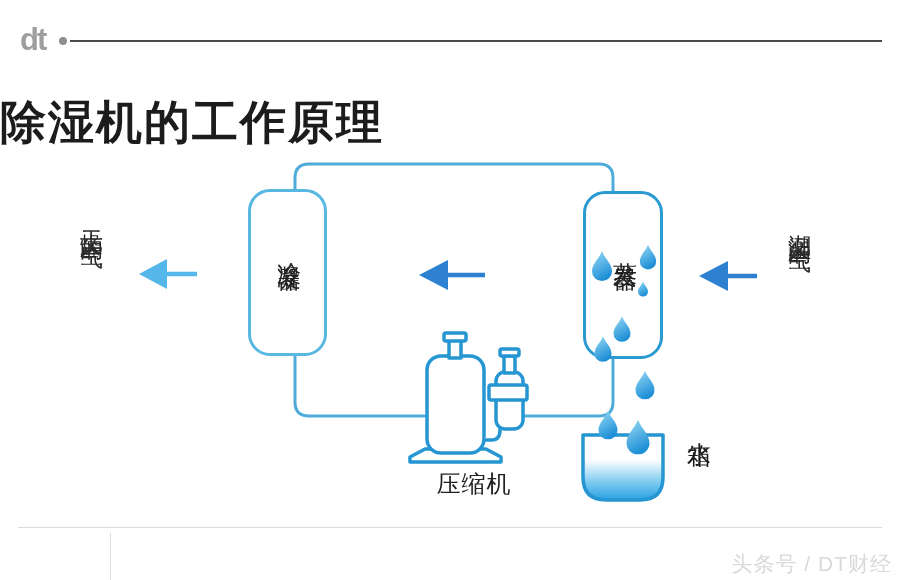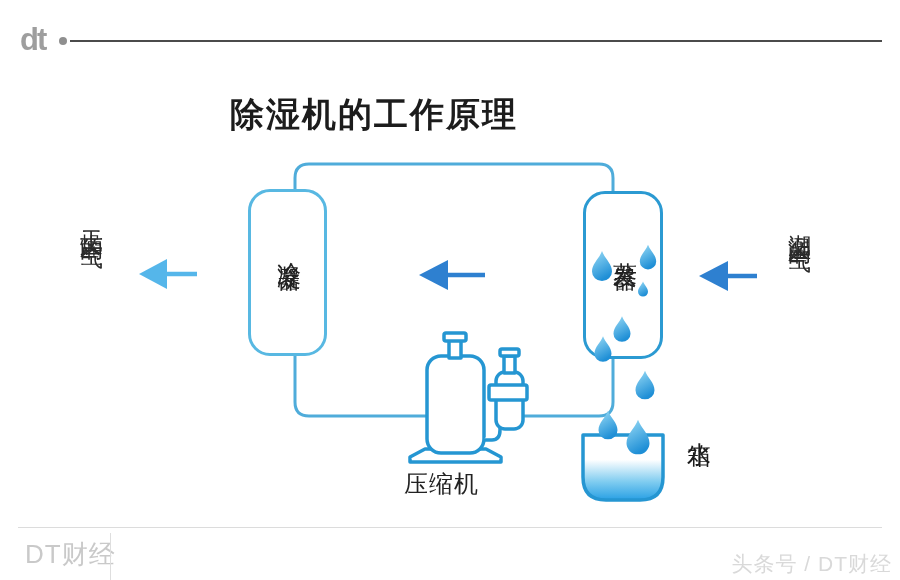--- a/index.html
+++ b/index.html
@@ -19,22 +19,22 @@
   .page{position:relative;width:900px;height:580px;background:#ffffff;overflow:hidden;margin-top:16px;}
 
   
   .logo{position:absolute;left:20px;top:6px;font-size:31px;font-weight:800;
         color:#9e9e9e;letter-spacing:-2px;}
   .logo-dot{position:absolute;left:59px;top:21px;width:8px;height:8px;border-radius:50%;
         background:#8f8f8f;}
   .header-rule{position:absolute;left:70px;top:24px;width:812px;height:2px;background:#4b4b4b;}
 
   
-  .title{position:absolute;left:0;top:76px;width:748px;text-align:center;
-         font-size:34px;font-weight:bold;color:var(--ink);letter-spacing:2px;}
+  .title{position:absolute;left:0;top:76px;width:748px;
+         font-size:46px;font-weight:bold;color:var(--ink);letter-spacing:2px;}
 
   
   .layer{position:absolute;left:0;top:0;}
   .pipe{fill:none;stroke:var(--pipe);stroke-width:3;}
   .machine{fill:#ffffff;stroke:var(--machine);stroke-width:3.5;stroke-linejoin:round;}
   .arrow-light-fill{fill:var(--arrow-light);}
   .arrow-light-line{stroke:var(--arrow-light);stroke-width:4.5;}
   .arrow-dark-fill{fill:var(--arrow-dark);}
   .arrow-dark-line{stroke:var(--arrow-dark);stroke-width:4.5;}
 
@@ -46,21 +46,21 @@
   
   .vtext{position:absolute;writing-mode:vertical-rl;text-orientation:upright;
          color:var(--ink);z-index:4;font-weight:500;}
   .air-label{font-size:23px;letter-spacing:4px;color:#2a2a2a;}
   .left-air{left:77px;top:196px;}
   .right-air{left:785px;top:200px;}
   .box-label{font-size:24px;letter-spacing:3px;color:#222;}
   .condenser-label{left:273px;top:227px;}
   .evaporator-label{left:609px;top:227px;}
   .tank-label{left:683px;top:407px;font-size:24px;letter-spacing:3px;}
-  .compressor-label{position:absolute;left:404px;top:452px;width:140px;text-align:left;
+  .compressor-label{position:absolute;left:404px;top:452px;width:140px;text-align:center;
          font-size:24px;color:#222;letter-spacing:1px;z-index:4;font-weight:500;}
 
   
   .footer-rule-top{position:absolute;left:18px;top:511px;width:864px;height:1px;background:#dcdcdc;}
   .footer-rule-bottom{position:absolute;left:18px;top:576px;width:864px;height:1px;background:#d2d2d2;}
   .brand{position:absolute;left:25px;top:521px;font-size:26px;color:var(--grey-brand);
          letter-spacing:1px;}
   .brand-sep{position:absolute;left:110px;top:517px;width:1px;height:50px;background:#dedede;}
   .source{position:absolute;right:22px;top:528px;font-size:17px;color:var(--grey-src);
           letter-spacing:1px;z-index:5;}
@@ -146,18 +146,17 @@
   </svg>
 
   <div class="vtext air-label left-air">干燥的空气</div>
   <div class="vtext box-label condenser-label">冷凝器</div>
   <div class="vtext box-label evaporator-label">蒸发器</div>
   <div class="vtext air-label right-air">潮湿的空气</div>
   <div class="compressor-label">压缩机</div>
   <div class="vtext tank-label">水箱</div>
 
   <div class="footer-rule-top"></div>
-  <div class="brand">DT财经</div>
   <div class="brand-sep"></div>
   <div class="watermark">头条号 / DT财经</div>
   <div class="footer-rule-bottom"></div>
 
 </div>
 
 </body></html>

